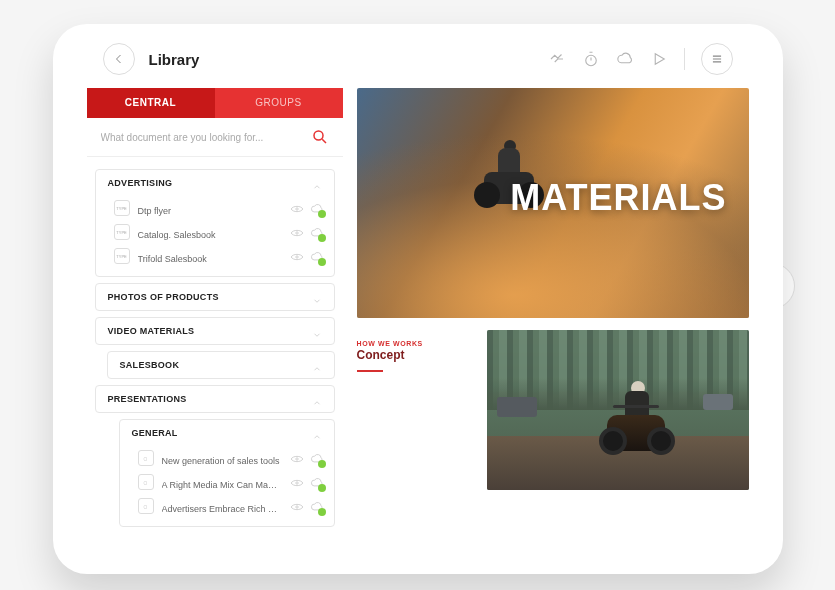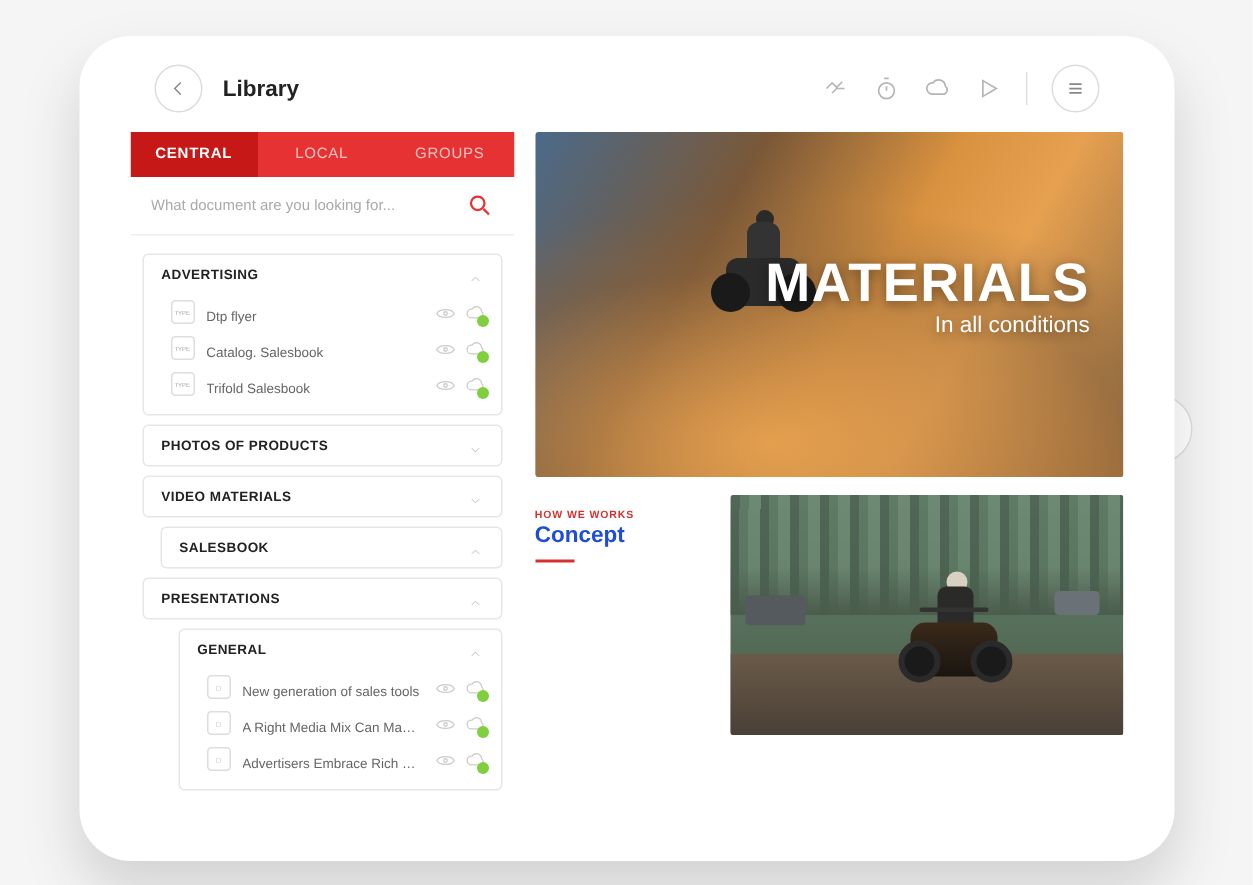--- a/index.html
+++ b/index.html
@@ -213,21 +213,21 @@
       width: 130px;
       padding: 10px 12px 0 0;
       background: #fff;
     }
     .concept-eyebrow {
       font-size: 7px;
       font-weight: 700;
       color: #d63030;
       letter-spacing: 0.6px;
     }
-    .concept-title { font-size: 15px; font-weight: 700; color: #1d4ed8; margin-top: 1px; }
+    .concept-title { font-size: 12px; font-weight: 700; color: #7f1d1d; margin-top: 1px; }
     .concept-line { width: 26px; height: 2px; background:#d63030; margin-top: 8px; }
     .thumb2 {
       flex: 1;
       height: 160px;
       background: linear-gradient(180deg, #8aa590 0%, #5a7560 40%, #4a5a4a 100%);
       position: relative;
       overflow: hidden;
       border-radius: 2px;
     }
     .trees {
@@ -301,21 +301,20 @@
             </svg>
         </div>
       </div>
     </div>
 
     <div class="content">
       <div class="sidebar">
 
         <div class="tabs">
           <div class="tab active">CENTRAL</div>
-          <div class="tab">LOCAL</div>
           <div class="tab">GROUPS</div>
         </div>
 
         <div class="search-row">
           <input type="text" placeholder="What document are you looking for..." style="">
           <div class="search-icon">
             <svg viewBox="0 0 24 24">
                 <circle cx="10" cy="10" r="6"></circle>
                 <path d="M15 15 L20 20"></path>
               </svg>
@@ -468,21 +467,20 @@
           <div class="dust"></div>
           <div class="rider">
             <div class="head"></div>
               <div class="person"></div>
               <div class="body"></div>
             <div class="wheel w1"></div>
               <div class="wheel w2"></div>
           </div>
           <div class="hero-text">
             <div class="big">MATERIALS</div>
-            <div class="sub">In all conditions</div>
           </div>
         </div>
 
         <div class="row2">
           <div class="concept-card">
             <div class="concept-eyebrow">HOW WE WORKS</div>
             <div class="concept-title">Concept</div>
             <div class="concept-line"></div>
           </div>
           <div class="thumb2">

